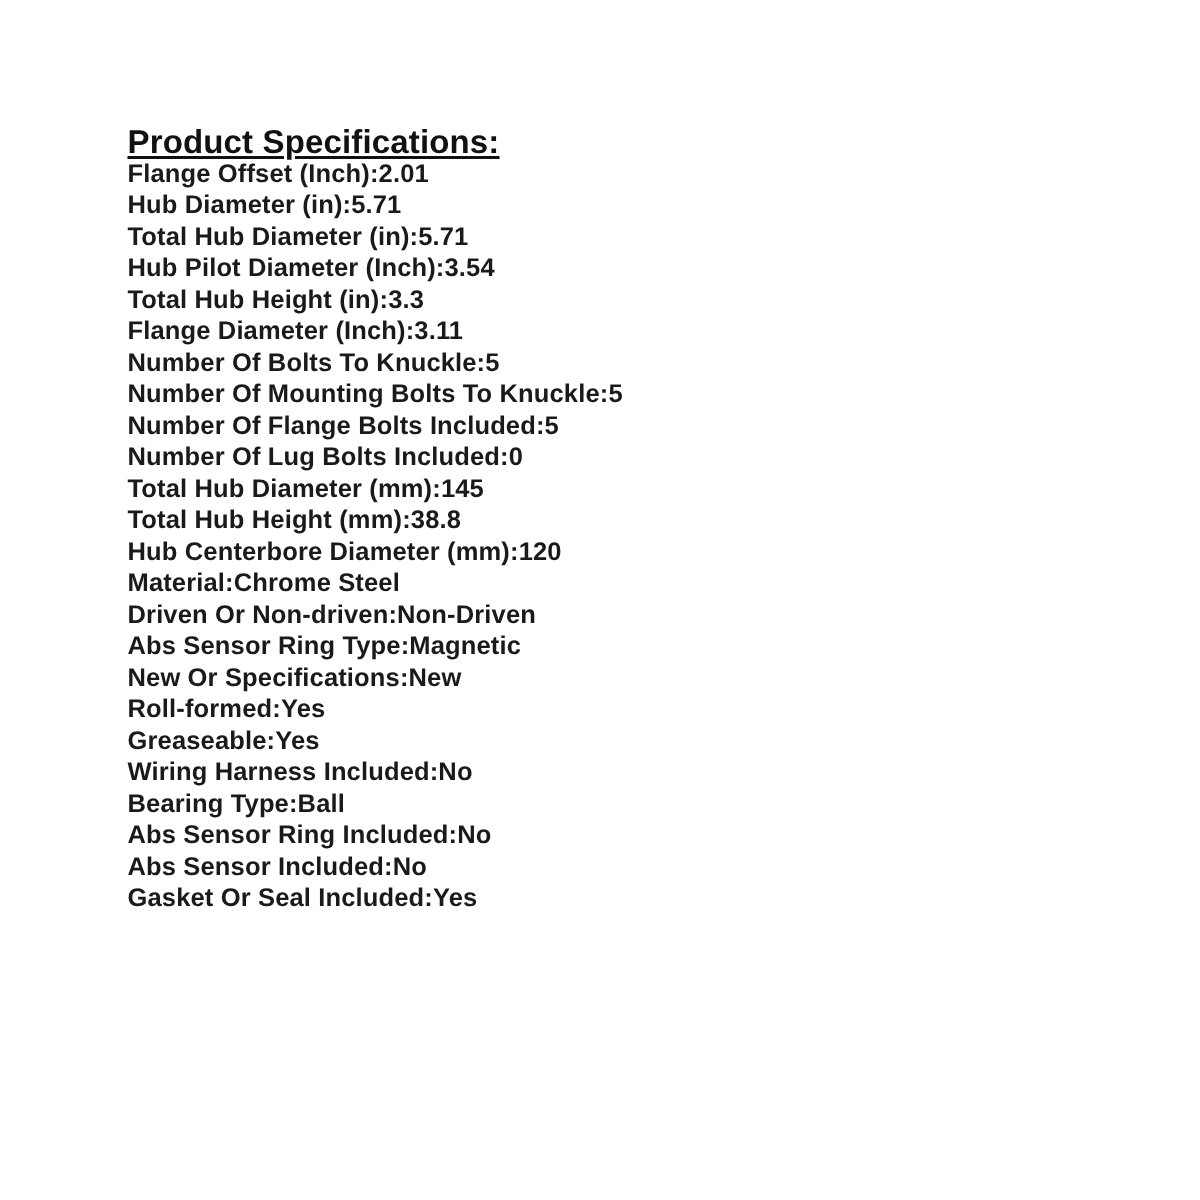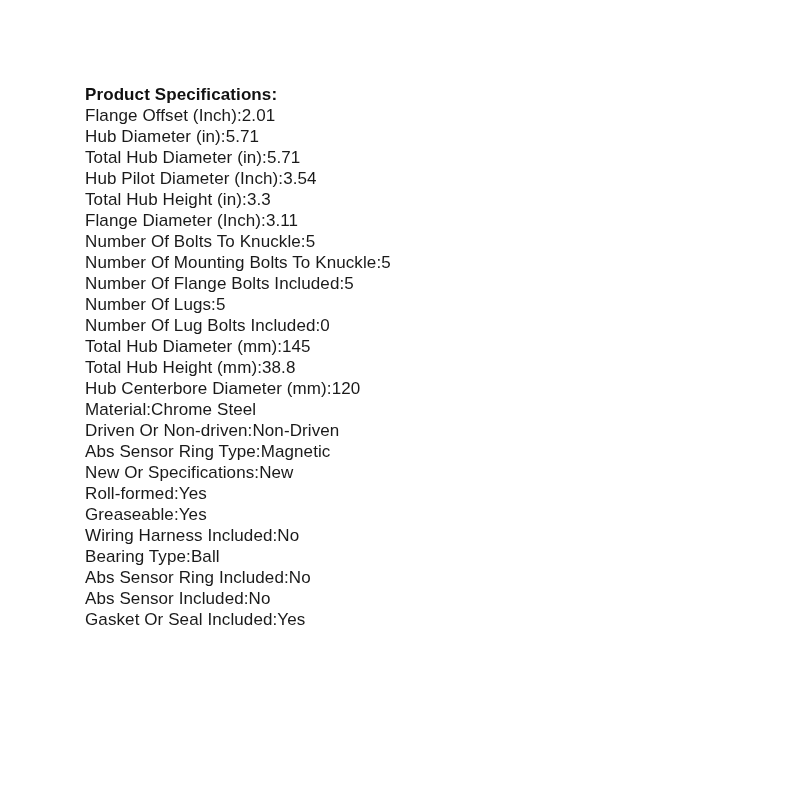--- a/index.html
+++ b/index.html
@@ -19,49 +19,50 @@
     left: 85px;
     top: 84px;
     width: 650px;
     font-size: 17px;
     line-height: 21px;
     letter-spacing: 0.1px;
     white-space: nowrap;
   }
   .spec-title {
     margin: 0;
-    font-size: 17px;
+    font-size: 22px;
     line-height: 21px;
     font-weight: 700;
     color: #111111;
+    text-decoration: underline;
   }
   .spec-row {
     height: 21px;
     line-height: 21px;
+    font-weight: bold;
   }
   .spec-row span {
     display: inline;
   }
 </style>
 </head>
 <body style="background: rgb(255, 255, 255); color: rgb(26, 26, 26);">
 
 <div class="spec-sheet">
   <h2 class="spec-title">Product Specifications:</h2>
   <div>
       <div class="spec-row"><span>Flange Offset (Inch):</span><span>2.01</span></div>
       <div class="spec-row"><span>Hub Diameter (in):</span><span>5.71</span></div>
       <div class="spec-row"><span>Total Hub Diameter (in):</span><span>5.71</span></div>
       <div class="spec-row"><span>Hub Pilot Diameter (Inch):</span><span>3.54</span></div>
       <div class="spec-row"><span>Total Hub Height (in):</span><span>3.3</span></div>
       <div class="spec-row"><span>Flange Diameter (Inch):</span><span>3.11</span></div>
       <div class="spec-row"><span>Number Of Bolts To Knuckle:</span><span>5</span></div>
       <div class="spec-row"><span>Number Of Mounting Bolts To Knuckle:</span><span>5</span></div>
       <div class="spec-row"><span>Number Of Flange Bolts Included:</span><span>5</span></div>
-      <div class="spec-row"><span>Number Of Lugs:</span><span>5</span></div>
       <div class="spec-row"><span>Number Of Lug Bolts Included:</span><span>0</span></div>
       <div class="spec-row"><span>Total Hub Diameter (mm):</span><span>145</span></div>
       <div class="spec-row"><span>Total Hub Height (mm):</span><span>38.8</span></div>
       <div class="spec-row"><span>Hub Centerbore Diameter (mm):</span><span>120</span></div>
       <div class="spec-row"><span>Material:</span><span>Chrome Steel</span></div>
       <div class="spec-row"><span>Driven Or Non-driven:</span><span>Non-Driven</span></div>
       <div class="spec-row"><span>Abs Sensor Ring Type:</span><span>Magnetic</span></div>
       <div class="spec-row"><span>New Or Specifications:</span><span>New</span></div>
       <div class="spec-row"><span>Roll-formed:</span><span>Yes</span></div>
       <div class="spec-row"><span>Greaseable:</span><span>Yes</span></div>

